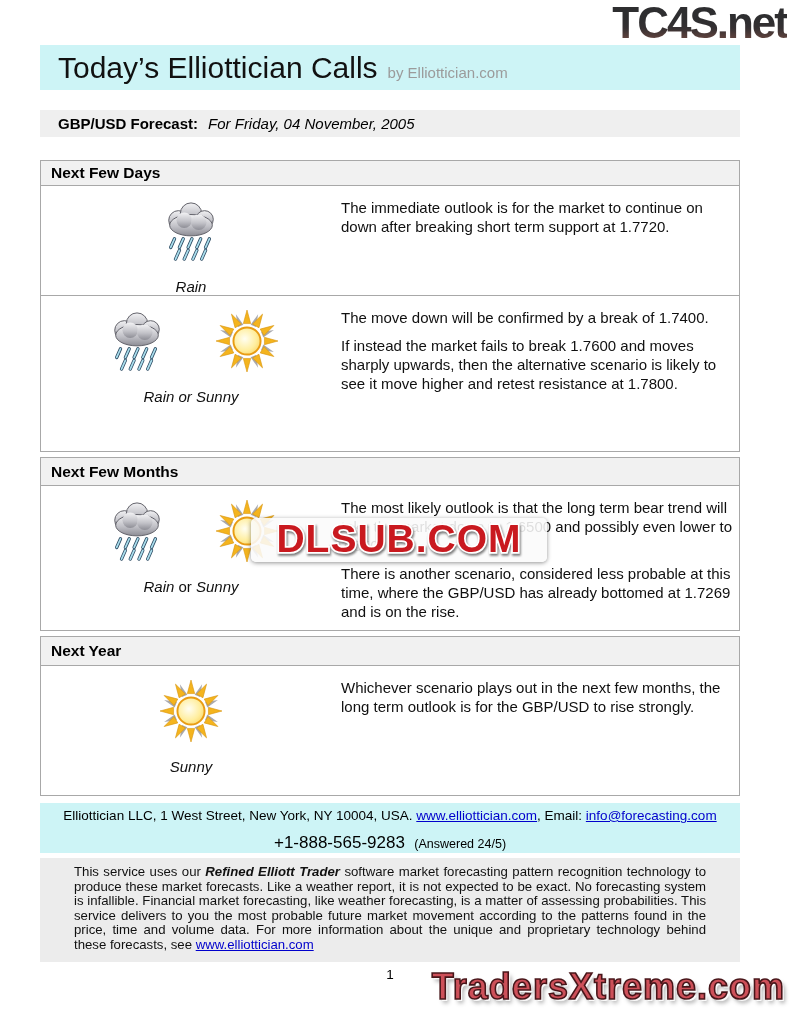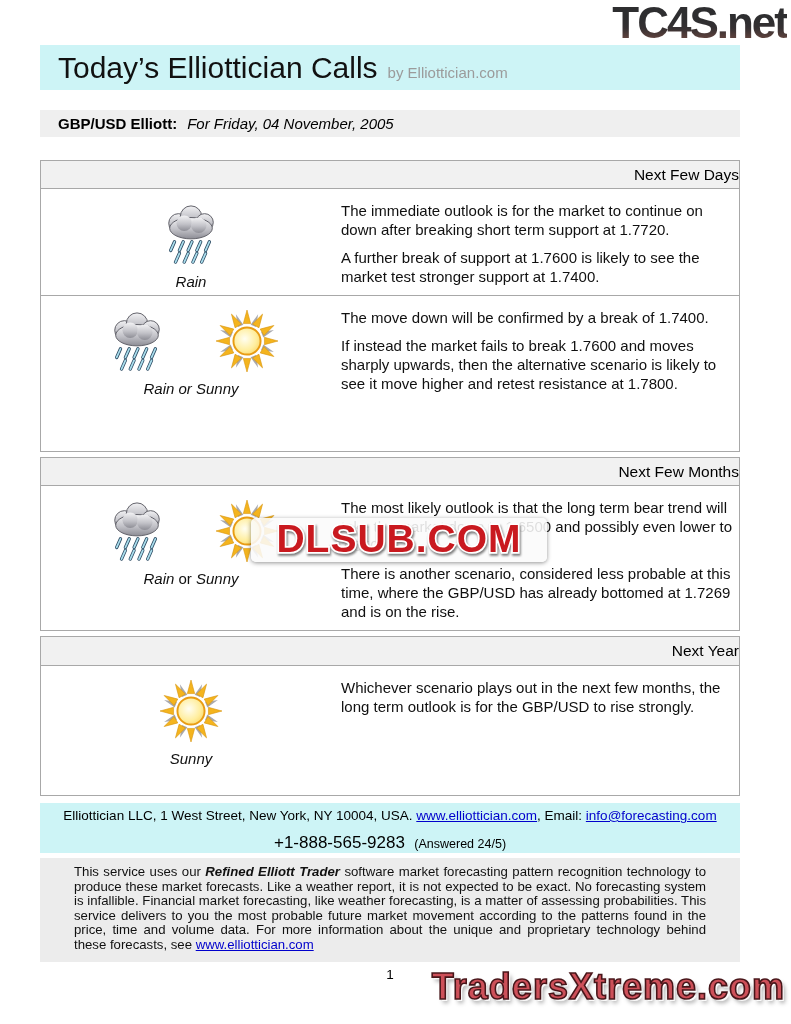--- a/index.html
+++ b/index.html
@@ -24,25 +24,25 @@
   .gbp-date { font-style:italic; margin-left:10px; color:#000; }
 
   
   .sections { position:absolute; left:40px; top:160px; width:700px; }
   .section { border:1px solid #a8a8a8; background:#fff; display:flex; flex-direction:column; }
   .section.adjacent { margin-top:-1px; }
   .section.gap { margin-top:5px; }
   .s1 { height:136px; } .s2 { height:157px; } .s3 { height:174px; } .s4 { height:160px; }
   .section-header { background:#f1f1f1; border-bottom:1px solid #a8a8a8; height:29px;
                     display:flex; align-items:center; padding-left:10px;
-                    font-weight:normal; font-size:15.5px; color:#000;justify-content:flex-end; }
+                    font-weight:bold; font-size:15.5px; color:#000; }
   .section-body { flex:1; display:flex; }
   .icon-col { width:300px; display:flex; flex-direction:column; align-items:center; justify-content:flex-start; padding-top:14px; }
   .icon-row { display:flex; align-items:center; gap:46px; }
-  .icon-label { font-size:15px; font-style:italic; color:#111; margin-top:8px; }
+  .icon-label { font-size:15px; font-style:italic; color:#111; margin-top:16px; }
   .icon-label .upright { font-style:normal; }
   .text-col { flex:1; padding:12px 6px 0 0; max-width:400px; }
   .text-col p { font-size:15px; line-height:19px; color:#101010; margin-bottom:9px; }
 
   
   .dlsub { position:absolute; left:251px; top:486px; width:296px; height:44px; z-index:8;
            background:rgba(250,250,250,0.88); border-radius:5px;
            box-shadow:0 1px 4px rgba(60,60,60,0.55); display:flex; align-items:center; justify-content:center;margin-top:32px; }
   .dlsub svg { overflow:visible; }
 
@@ -158,42 +158,41 @@
 <div class="page">
 
   <div class="tc4s">TC4S.net</div>
 
   <div class="title-bar">
     <span class="title-main">Today’s Elliottician Calls</span>
     <span class="title-by">by Elliottician.com</span>
   </div>
 
   <div class="gbp-bar">
-    <span class="gbp-label">GBP/USD Elliott:</span>
+    <span class="gbp-label">GBP/USD Forecast:</span>
     <span class="gbp-date">For Friday, 04 November, 2005</span>
   </div>
 
   <div class="sections">
 
     <div class="section s1">
       <div class="section-header">
         <span>Next Few Days</span>
       </div>
       <div class="section-body">
         <div class="icon-col">
           <div class="icon-row">
             <svg width="66" height="62">
                 <use href="#icon-rain"></use>
               </svg>
           </div>
           <div class="icon-label">Rain</div>
         </div>
         <div class="text-col">
           <p>The immediate outlook is for the market to continue on down after breaking short term support at 1.7720.</p>
-          <p>A further break of support at 1.7600 is likely to see the market test stronger support at 1.7400.</p>
         </div>
       </div>
     </div>
 
     <div class="section s2 adjacent">
       <div class="section-body">
         <div class="icon-col">
           <div class="icon-row">
             <svg width="66" height="62">
                 <use href="#icon-rain"></use>

